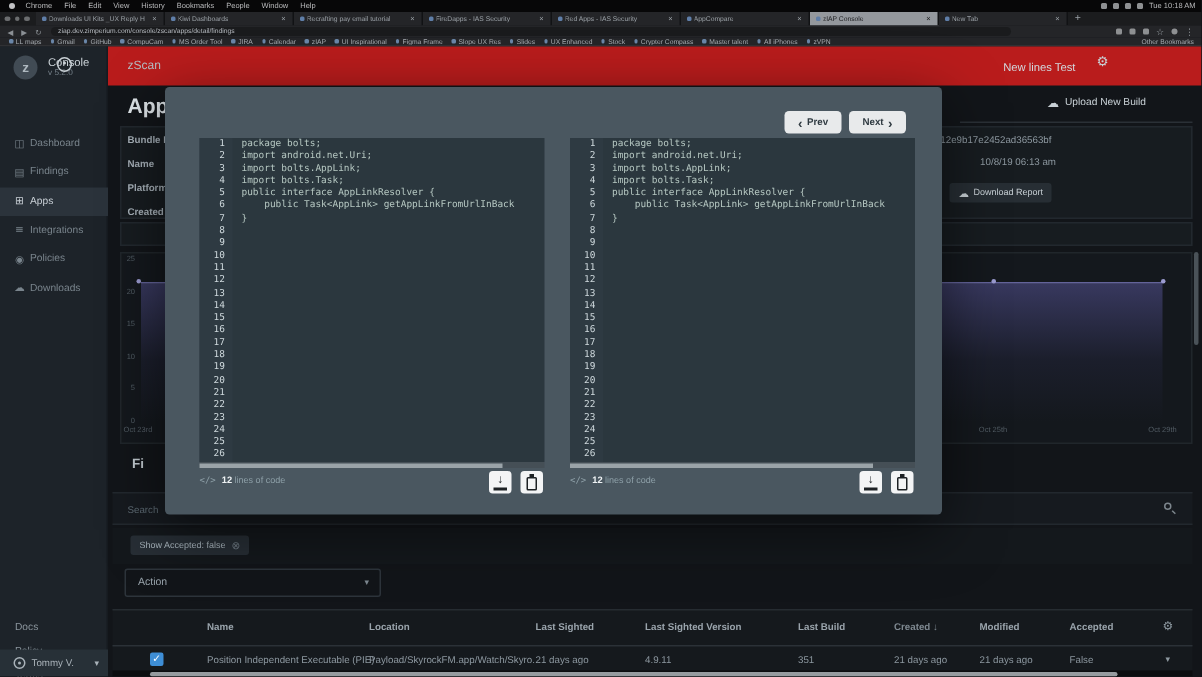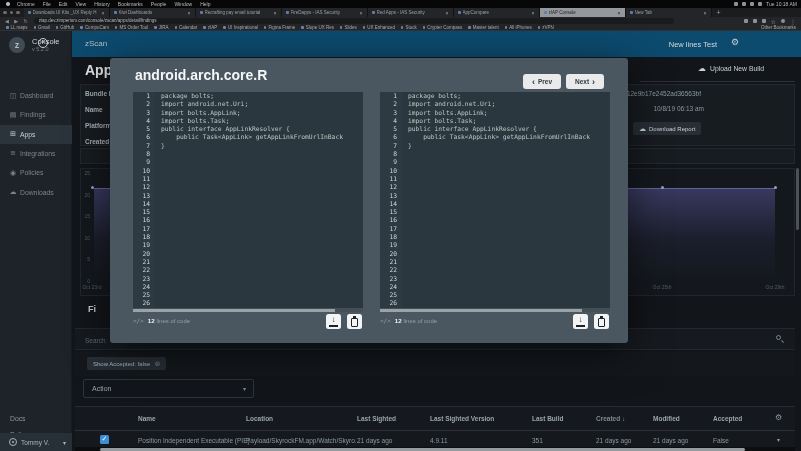--- a/index.html
+++ b/index.html
@@ -59,21 +59,21 @@
   .side-link { left:10px; font-size:6.8px; color:#8b959d; }
   #user-row { left:0; top:402px; width:72px; height:18px; background:#273037;
               display:flex; align-items:center; font-size:6.5px; color:#aab3ba; }
   #user-avatar { width:8px; height:8px; border-radius:50%; border:1px solid #aab3ba;
                  margin:0 4px 0 9px; position:relative; }
   #user-avatar::after { content:""; position:absolute; left:2px; top:1.5px; width:2px; height:2px;
                         border-radius:50%; background:#aab3ba; }
   #user-chevron { margin-left:auto; padding-right:6px; font-size:6px; }
 
   
-  #appheader { left:72px; top:31px; width:729px; height:26px; background:#0c4a6e; }
+  #appheader { left:72px; top:31px; width:729px; height:26px; background:#b91c1c; }
   #product-name { left:13px; top:8px; font-size:8px; color:#b6bec5; }
   #test-name { right:84px; top:9px; font-size:7.5px; color:#d2d9de; }
   #header-gear { right:62px; top:6px; font-size:9px; color:#c9d0d5; }
   #header-avatar { right:34px; top:7px; width:10px; height:10px; border-radius:50%;
                    border:1px solid #c9d0d5; position:relative; }
   #header-avatar::after { content:""; position:absolute; left:2.6px; top:1.8px; width:2.6px;
                           height:2.6px; border-radius:50%; background:#c9d0d5; }
 
   
   #page-title { left:85px; top:62px; font-size:14px; font-weight:bold; color:#dde3e7; white-space:nowrap; }
@@ -441,21 +441,20 @@
       <span class="td" style="left:638px">False</span>
       <span class="ico" style="position:absolute;left:702px;top:5px;font-size:6px;color:#8d98a0">▾</span>
     </div>
 </div>
 <div id="hscroll" class="abs">
   <div id="hscroll-thumb"></div>
 </div>
 <div id="vscroll-thumb" class="abs"></div>
 
 <div id="modal" class="abs">
-  <div id="modal-title">android.arch.core.R</div>
   <div id="prev-btn" class="nav-btn">
     <span style="font-size:9px">‹</span>
     <span>Prev</span>
   </div>
   <div id="next-btn" class="nav-btn">
     <span>Next</span>
     <span style="font-size:9px">›</span>
   </div>
   <div id="panels-holder">
       <div class="code-panel" style="left:23px">

